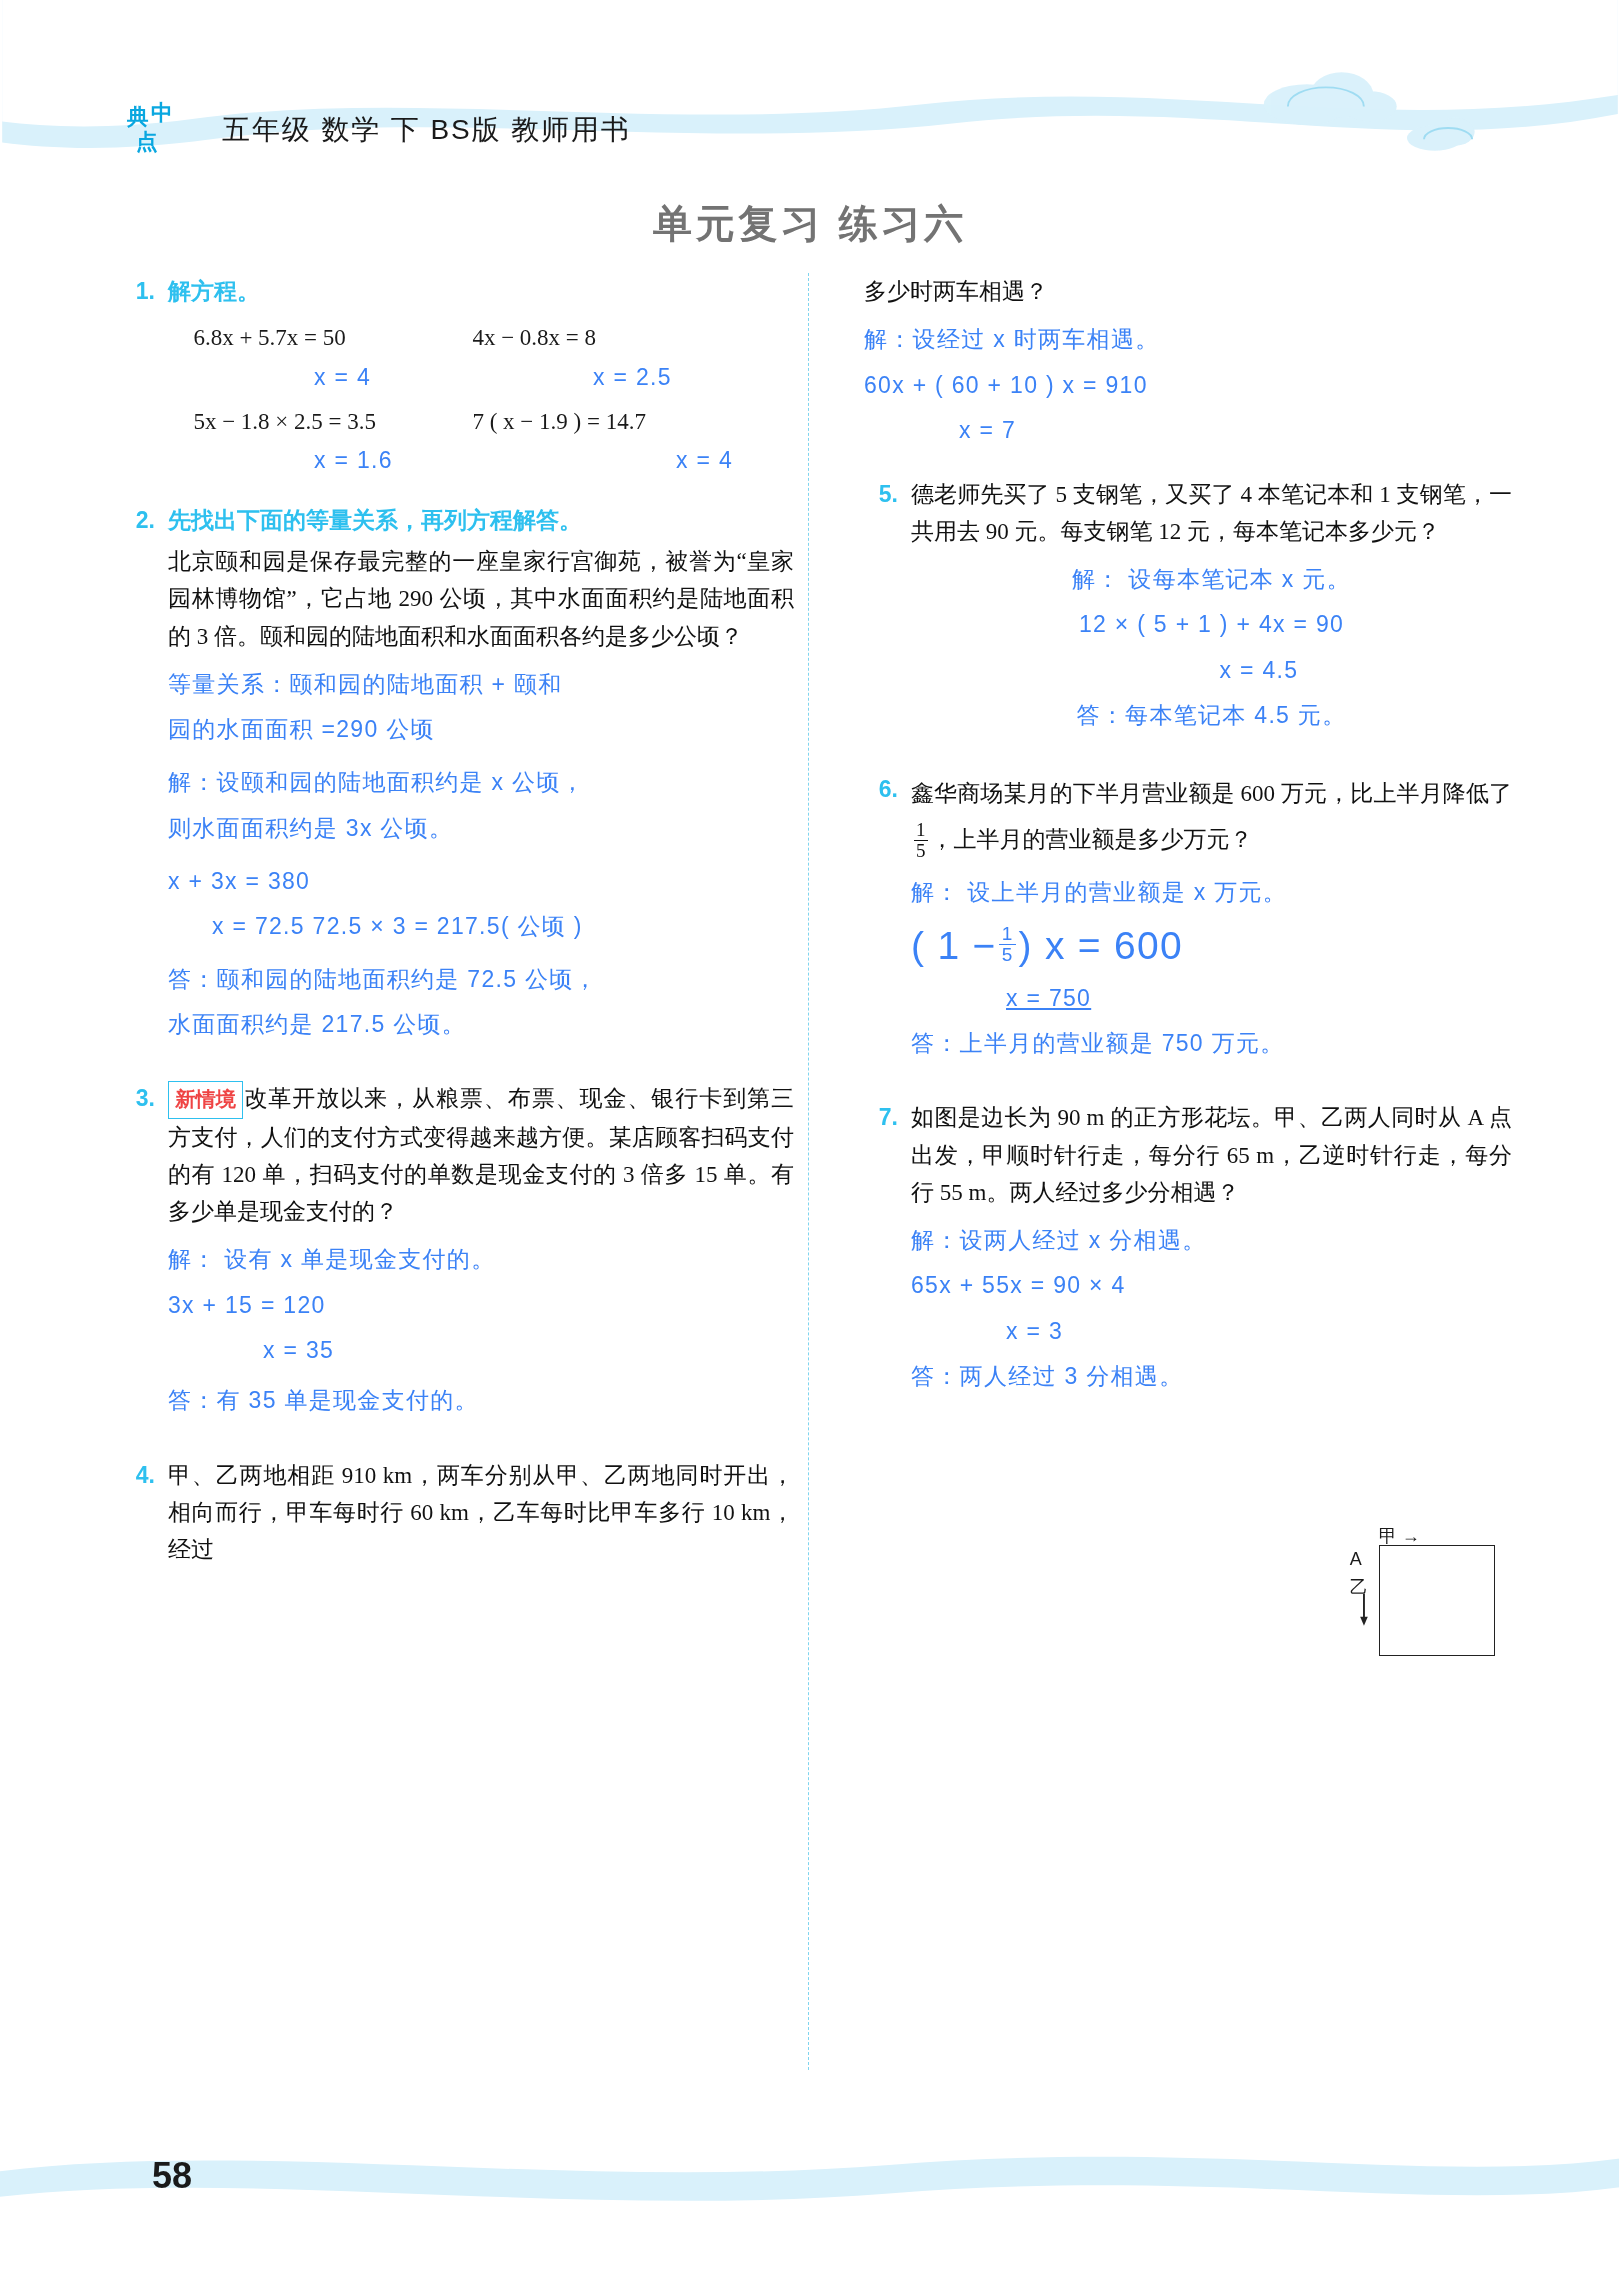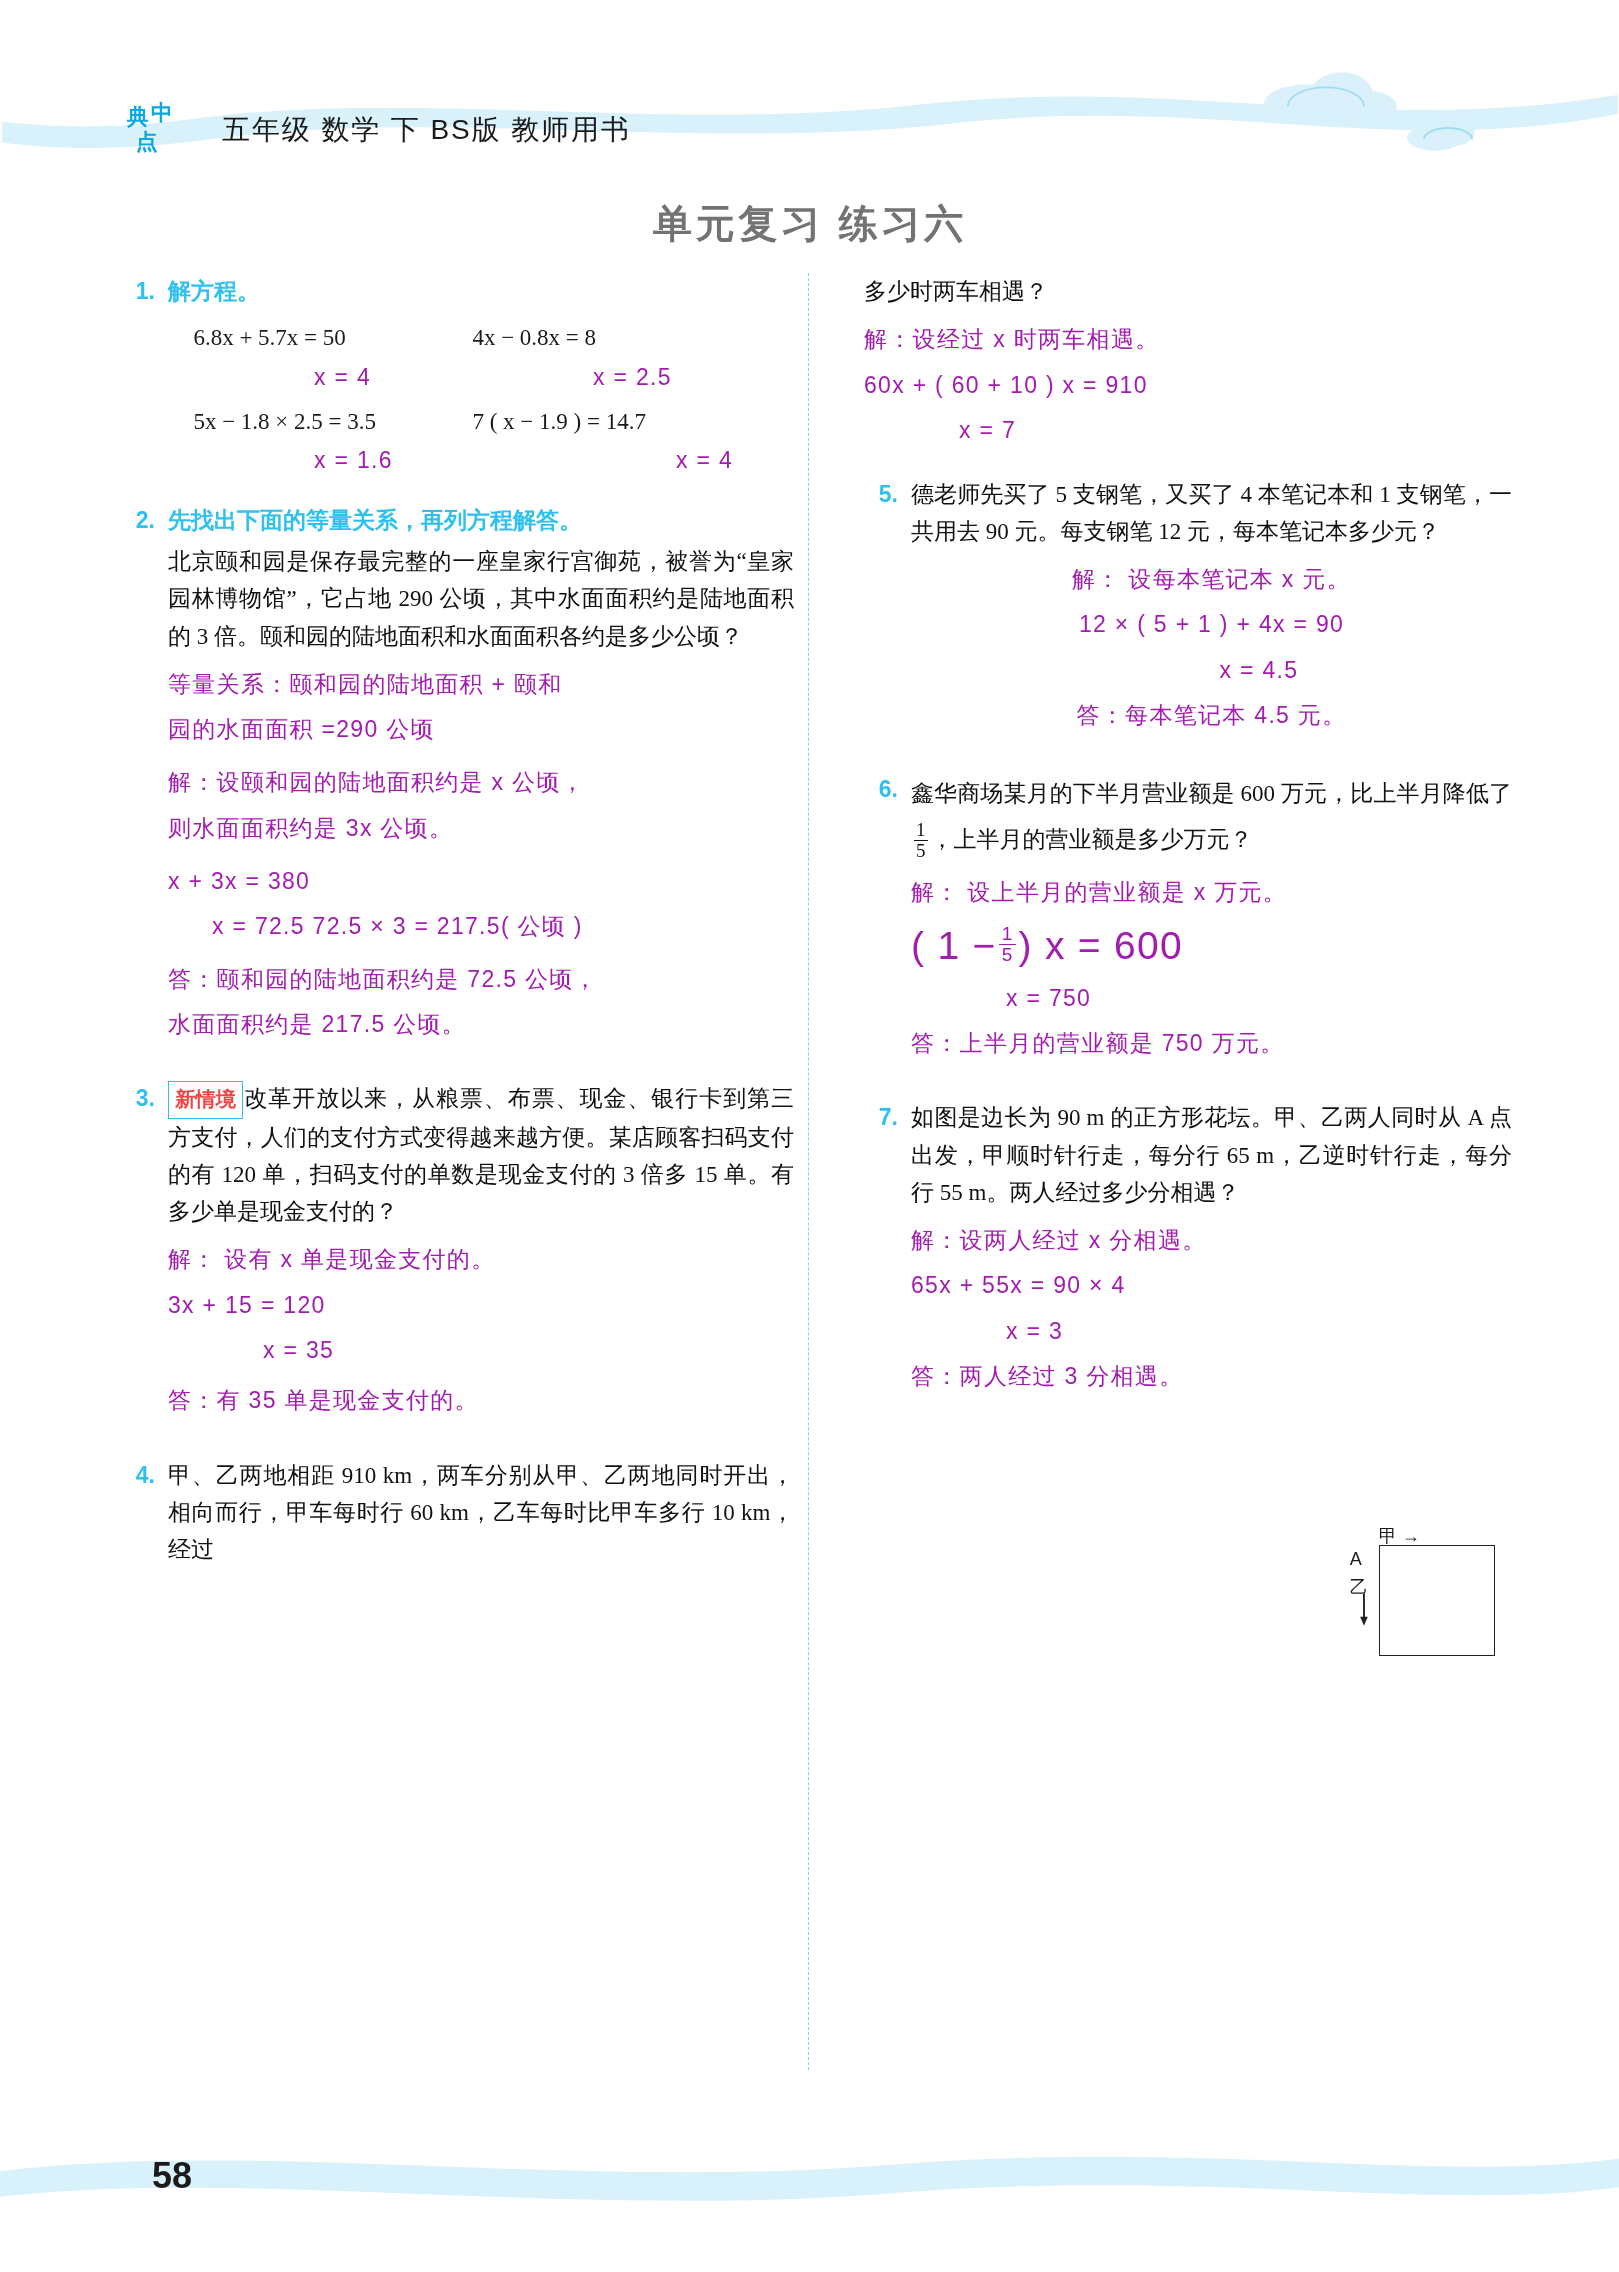--- a/index.html
+++ b/index.html
@@ -55,21 +55,21 @@
   .prob .num {
     position:absolute; left:0; top:0;
     width:34px; text-align:right;
     color:#2ec0ef; font-weight:bold; font-size:23px;
     font-family:"Liberation Sans", sans-serif;
   }
   .prob .body { margin-left:47px; }
   .stem { color:#111; text-align:justify; }
   .stem-blue { color:#2ec0ef; font-weight:bold; }
   .ans {
-    color:#a21caf; font-family:"Liberation Sans", sans-serif;
+    color:#3b82f6; font-family:"Liberation Sans", sans-serif;
     letter-spacing:1.3px; line-height:1.75;
   }
   .ans-line { margin:5.1px 0; }
   .indent1 { padding-left:44px; }
   .indent2 { padding-left:95px; }
   .eqrow { display:flex; }
   .eqrow > div { }
   .sq { display:inline-block; border:1.3px solid #2ec0ef; padding:1.3px 6.3px; color:#ef4444; font-weight:bold; font-size:20.3px; }
   
   .frac { display:inline-block; vertical-align:middle; text-align:center; line-height:1.05; font-size:19px; margin:0 2.5px; position:relative; top:-1.3px; }
@@ -218,21 +218,21 @@
     <div class="num">6.</div>
     <div class="body">
       <div class="stem" style="line-height:2.0;">
         <span>鑫华商场某月的下半月营业额是 600 万元，比上半月降低了</span><span class="frac"><span class="n">1</span><span class="d">5</span></span><span>，上半月的营业额是多少万元？</span>
       </div>
       <div class="ans" style="margin-top:9px;">
         <div class="ans-line">解：  设上半月的营业额是 x 万元。</div>
         <div class="ans-line" style="margin-top:11.4px;">
           <span class="paren-big">( 1 −</span><span class="frac" style="font-size:19px;"><span class="n">1</span><span class="d">5</span></span><span class="paren-big">) x = 600</span>
         </div>
-        <div class="ans-line indent2" style="margin-top:11.4px;">x = 750</div>
+        <div class="ans-line indent2" style="margin-top:11.4px;text-decoration:underline;">x = 750</div>
         <div class="ans-line">答：上半月的营业额是 750 万元。</div>
       </div>
     </div>
   </div>
 
   <div class="prob" style="margin-top:36px;">
     <div class="num">7.</div>
     <div class="body">
       <div class="stem">如图是边长为 90 m 的正方形花坛。甲、乙两人同时从 A 点出发，甲顺时针行走，每分行 65 m，乙逆时针行走，每分行 55 m。两人经过多少分相遇？</div>
       <div class="ans" style="margin-top:9px; width:419px;">

